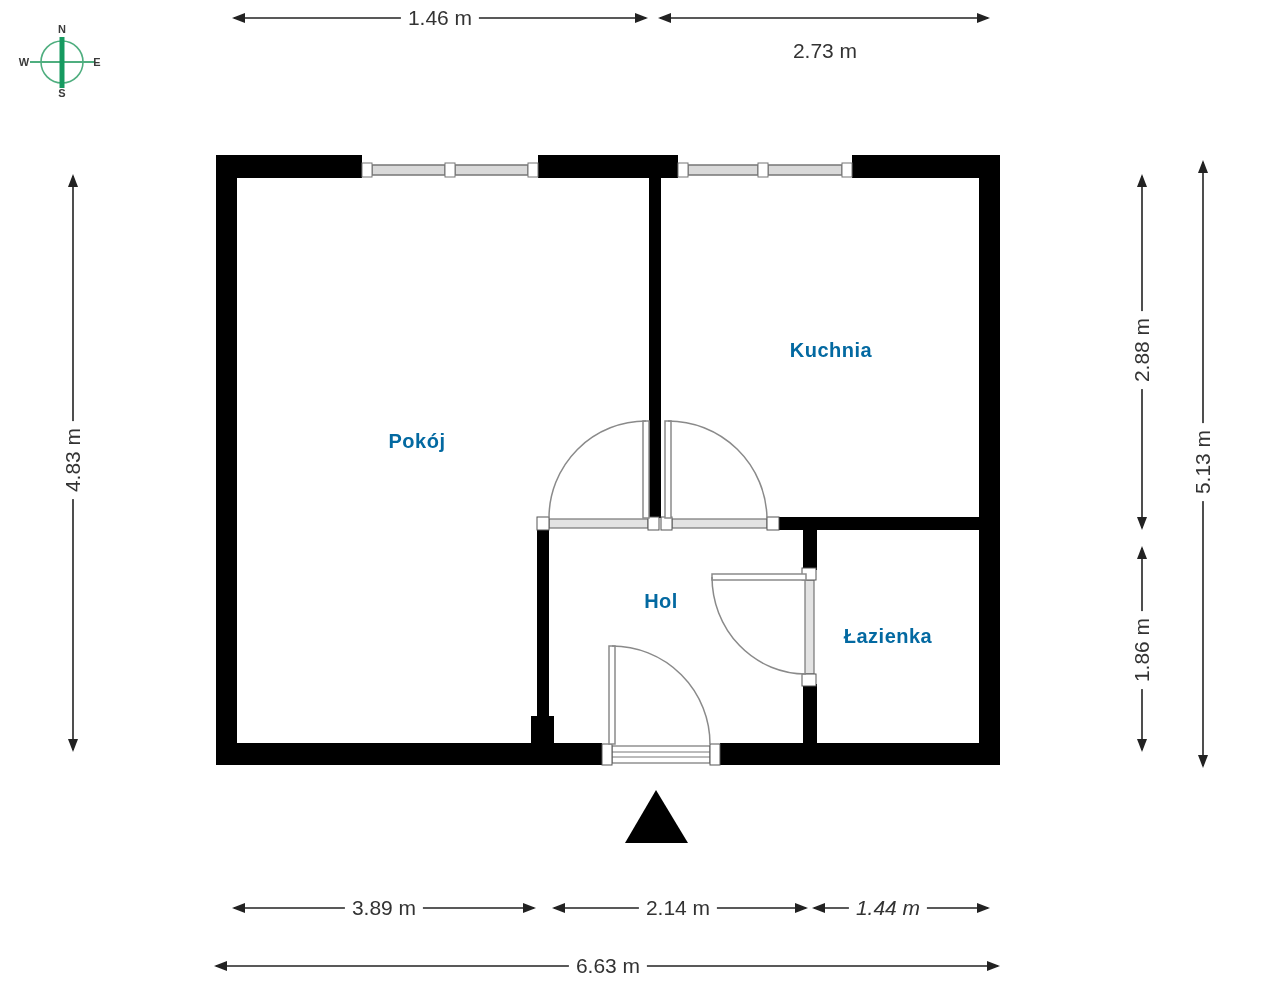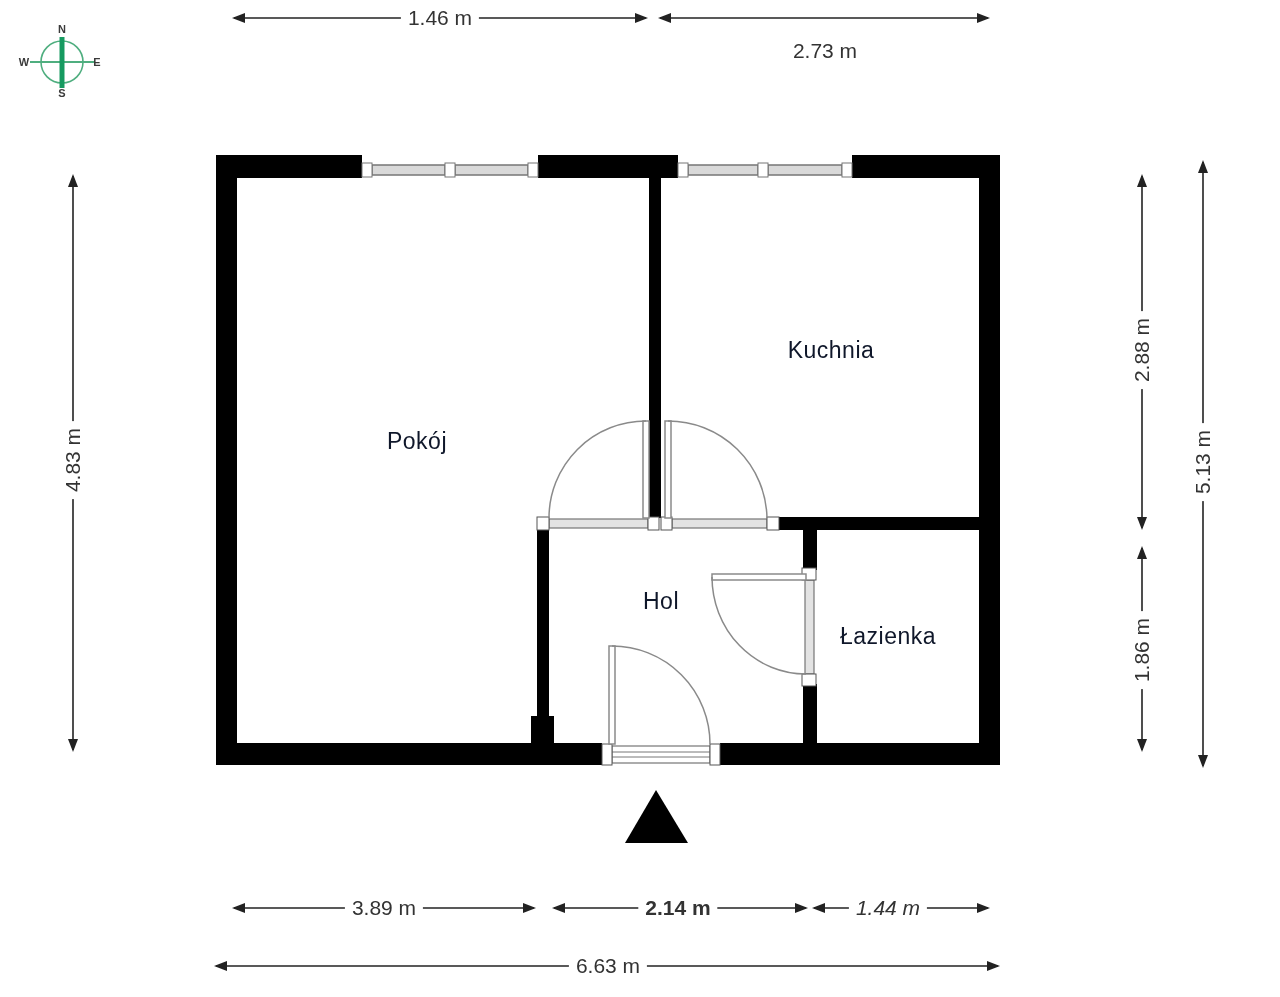--- a/index.html
+++ b/index.html
@@ -16,24 +16,25 @@
     overflow: hidden;
   }
   #plan-svg {
     position: absolute;
     left: 0;
     top: 0;
   }
   .room-label {
     position: absolute;
     transform: translate(-50%, -50%);
-    font-size: 23px;
-    color: #0f172a;
+    font-size: 20px;
+    color: #0369a1;
     white-space: nowrap;
     letter-spacing: 0.5px;
+    font-weight: bold;
   }
   .dim-label {
     position: absolute;
     transform: translate(-50%, -50%);
     font-size: 21px;
     color: #333333;
     background: #ffffff;
     padding: 0 7px;
     white-space: nowrap;
   }
@@ -182,17 +183,17 @@
   <div class="dim-label" style="left:440px; top:18px;">1.46 m</div>
   <div class="dim-label" style="left:825px; top:18px;margin-top:33px;">2.73 m</div>
 
   <div class="dim-label vertical" style="left:73px;  top:460px;">4.83 m</div>
 
   <div class="dim-label vertical" style="left:1142px; top:350px;">2.88 m</div>
   <div class="dim-label vertical" style="left:1142px; top:650px;">1.86 m</div>
   <div class="dim-label vertical" style="left:1203px; top:462px;">5.13 m</div>
 
   <div class="dim-label" style="left:384px; top:908px;">3.89 m</div>
-  <div class="dim-label" style="left:678px; top:908px;font-weight:bold;">2.14 m</div>
+  <div class="dim-label" style="left:678px; top:908px;">2.14 m</div>
   <div class="dim-label" style="left:888px; top:908px;font-style:italic;">1.44 m</div>
   <div class="dim-label" style="left:608px; top:966px;">6.63 m</div>
 
 </div>
 
 </body></html>

